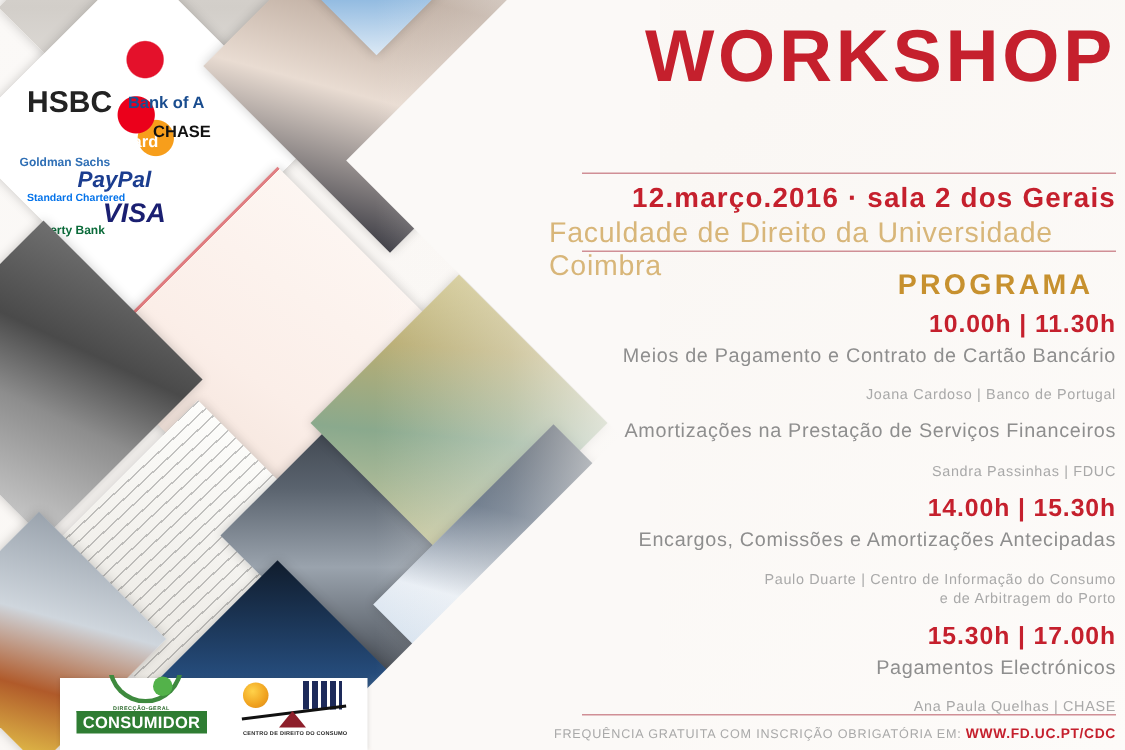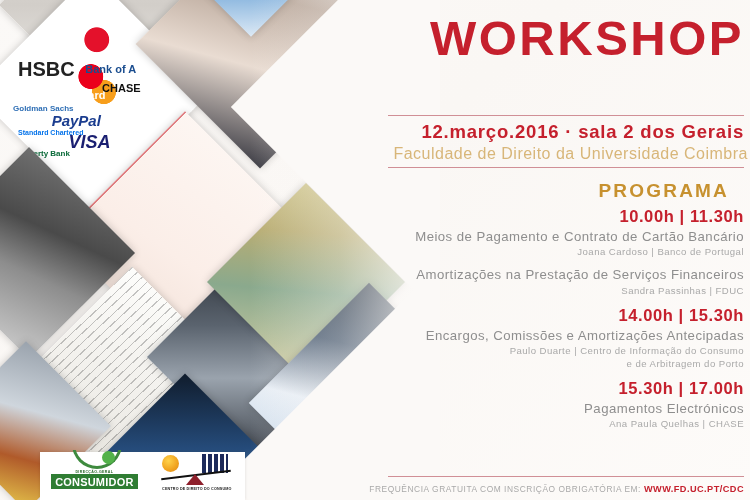--- a/index.html
+++ b/index.html
@@ -77,33 +77,33 @@
   .rule{position:absolute;right:6px;height:1px;background:#d08f96;}
   .rule.r1{top:115px;width:356px;}
   .rule.r2{top:167px;width:356px;}
   .rule.r3{top:476px;width:356px;}
 
   .date{
     position:absolute;left:0;right:0;top:121px;text-align:right;padding-right:6px;
     font-size:18.5px;font-weight:bold;letter-spacing:.8px;color:#c5202d;
   }
   .place{
-    position:absolute;left:0;right:0;top:145px;text-align:right;padding-right:2px;
-    font-size:16px;letter-spacing:.5px;color:#d8b679;
+    position:absolute;left:0;right:0;top:145px;text-align:left;padding-right:2px;
+    font-size:19px;letter-spacing:.5px;color:#d8b679;
   }
   .programa{
     position:absolute;left:0;right:0;top:180px;text-align:right;padding-right:21px;
     font-size:19px;font-weight:bold;letter-spacing:2.2px;color:#c7912f;
   }
 
   .sessions{position:absolute;left:0;right:6px;top:206px;text-align:right;}
   .session{margin-bottom:8px;}
   .s-time{font-size:16.5px;font-weight:bold;letter-spacing:.6px;color:#c5202d;line-height:1.25;}
   .s-title{font-size:13.2px;letter-spacing:.45px;color:#8e8e8e;line-height:1.3;margin-top:1px;}
-  .s-speaker{font-size:9.6px;letter-spacing:.45px;color:#a9a9a9;line-height:1.32;margin-top:1px;}
+  .s-speaker{font-size:9.6px;letter-spacing:.45px;color:#a9a9a9;line-height:1.32;margin-top:13px;}
 
   .footer{
     position:absolute;left:0;right:6px;top:484px;text-align:right;
     font-size:8.4px;letter-spacing:.55px;color:#a9a9a9;
   }
   .footer .url{color:#c5202d;font-weight:bold;font-size:9.2px;letter-spacing:.45px;}
 
   
   .logobar{position:absolute;z-index:20;left:40px;top:452px;width:205px;height:48px;
     background:#ffffff;display:flex;align-items:flex-start;justify-content:space-around;

